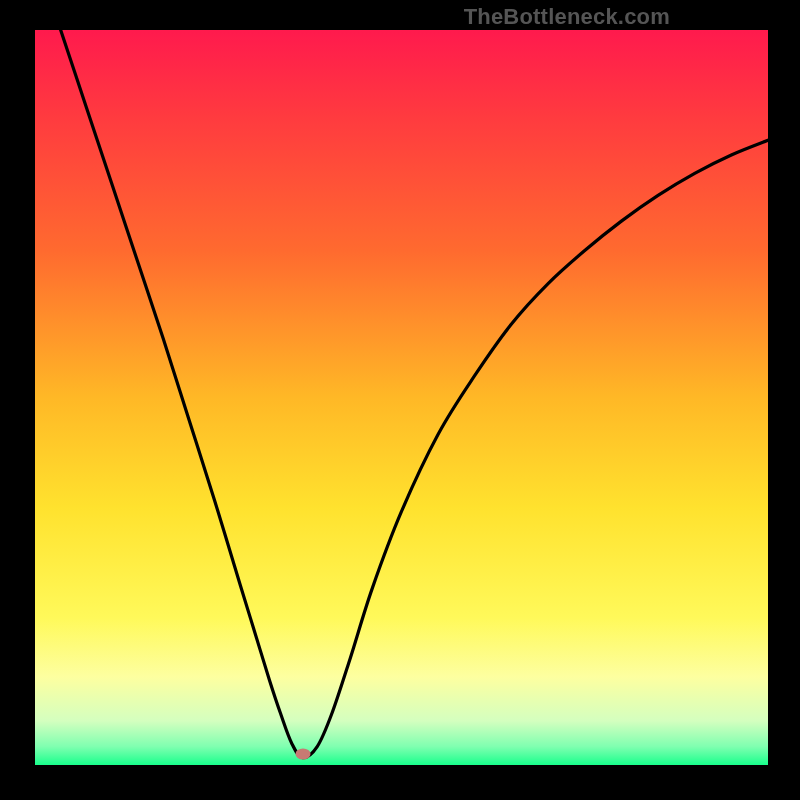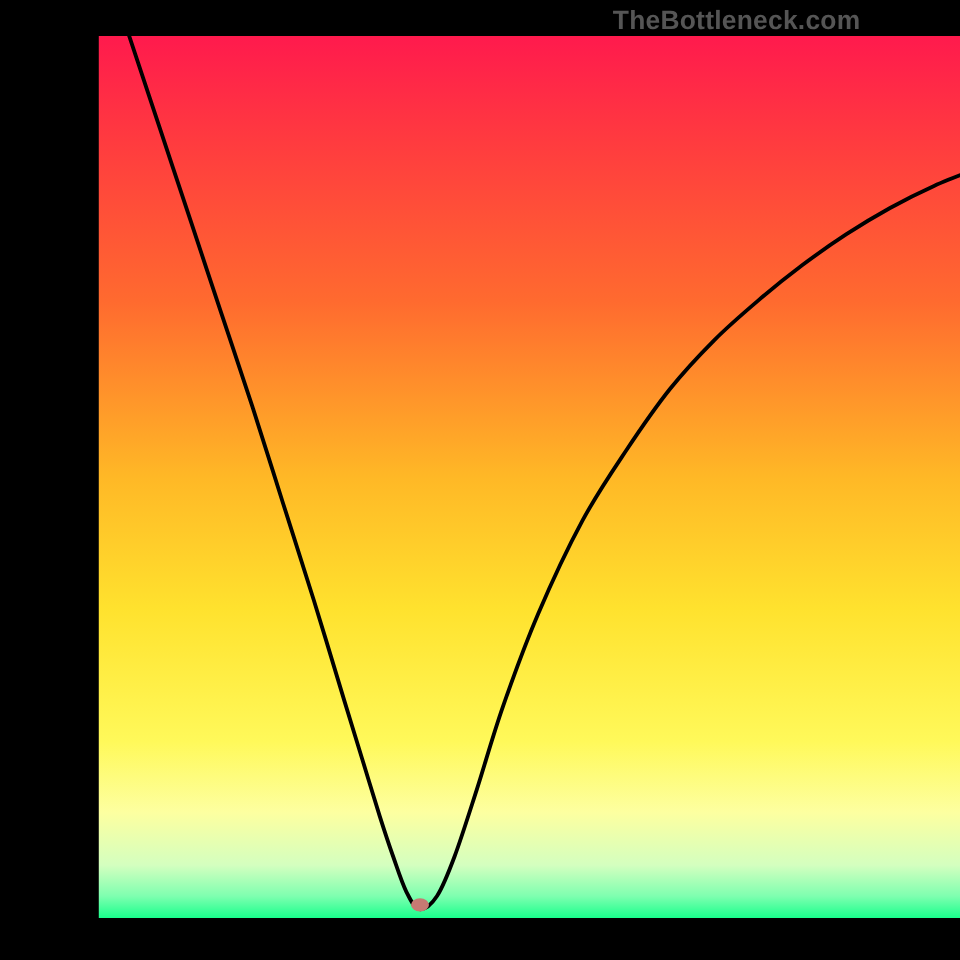--- a/index.html
+++ b/index.html
@@ -10,21 +10,20 @@
     background: #000;
     font-family: Arial, Helvetica, sans-serif;
   }
   #frame {
     position: absolute;
     left: 0;
     top: 0;
     width: 680px;
     height: 800px;
     background: #000;
-    margin-left: 47px;
   }
   #watermark {
     position: absolute;
     top: 4px;
     right: 10px;
     color: #555;
     font-size: 22px;
     font-weight: 600;
     letter-spacing: 0.2px;
     z-index: 10;

